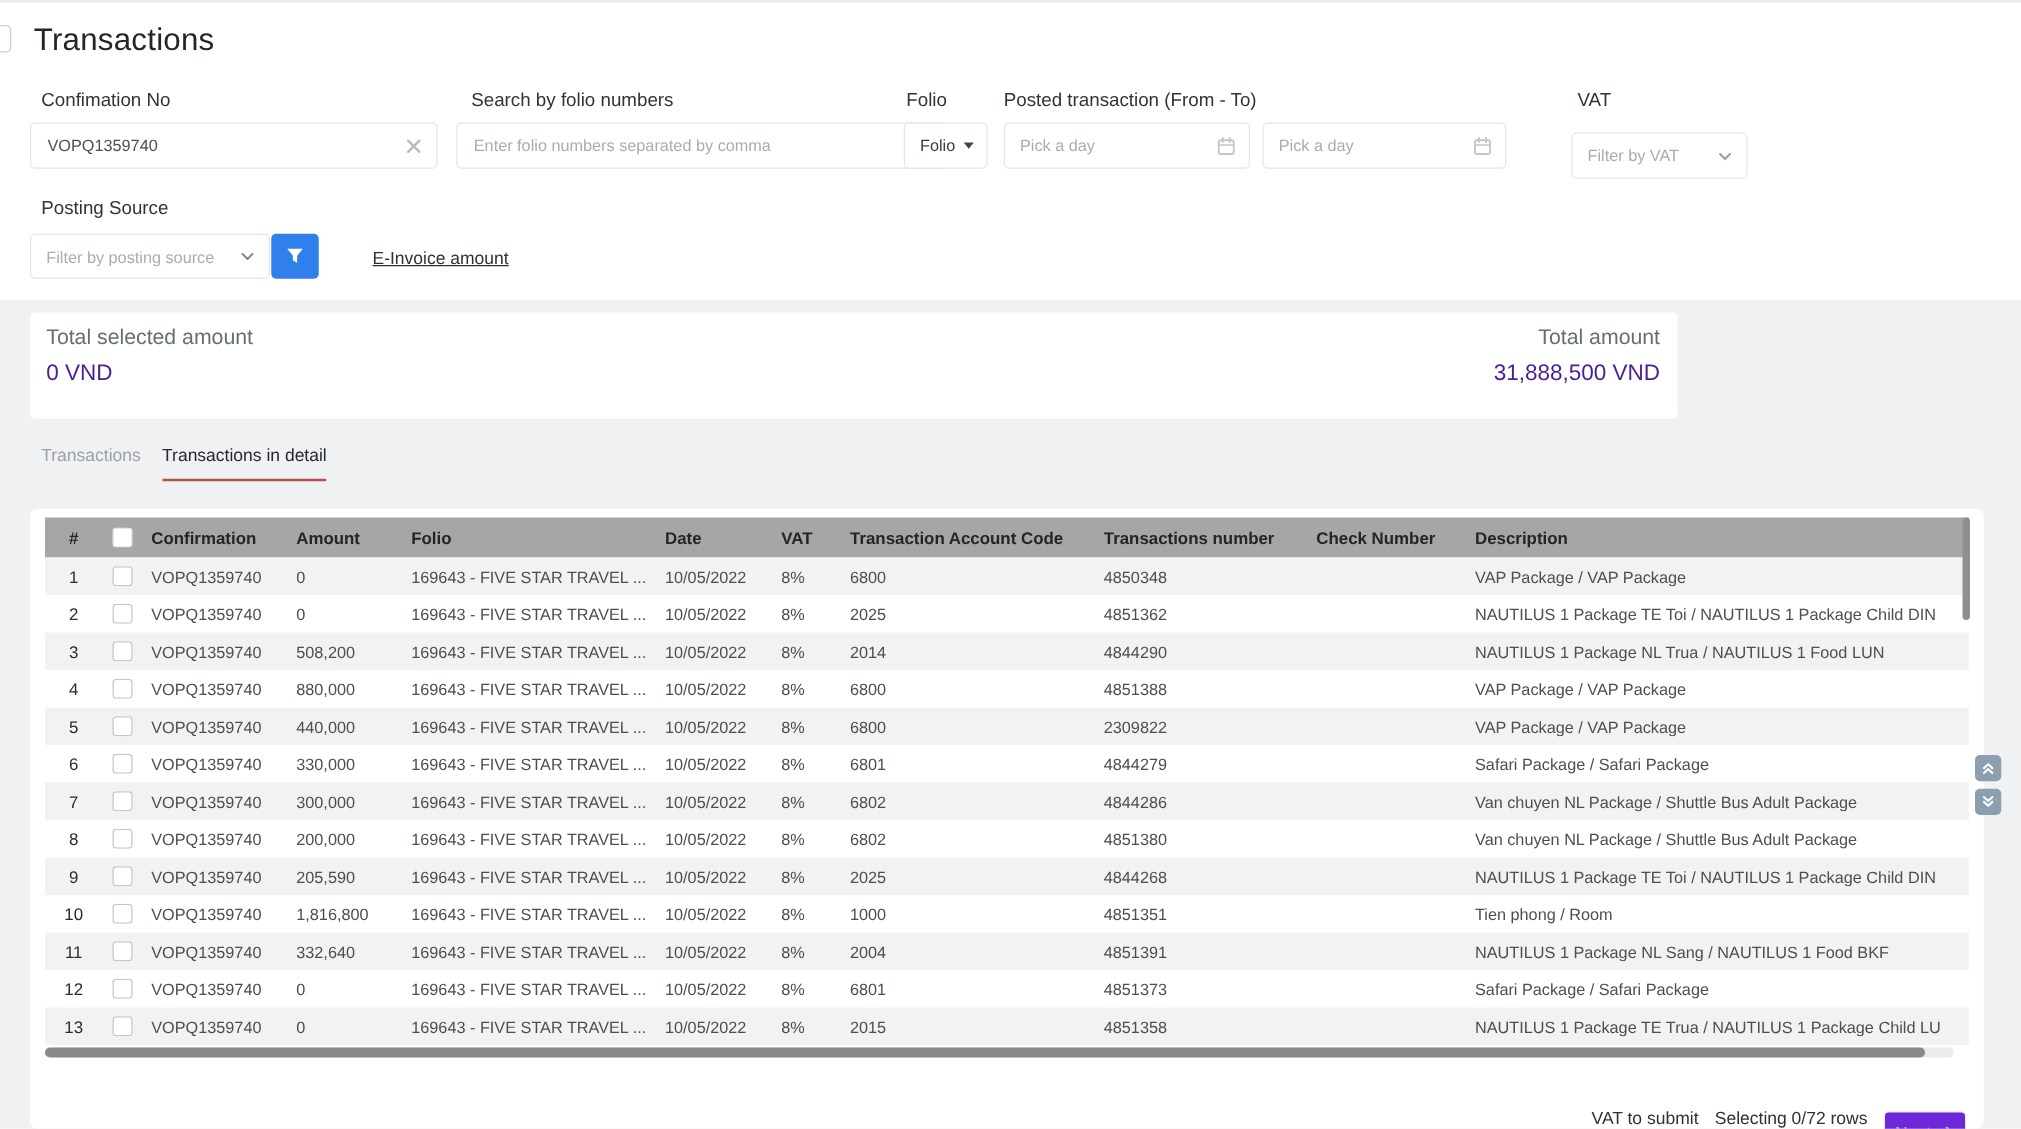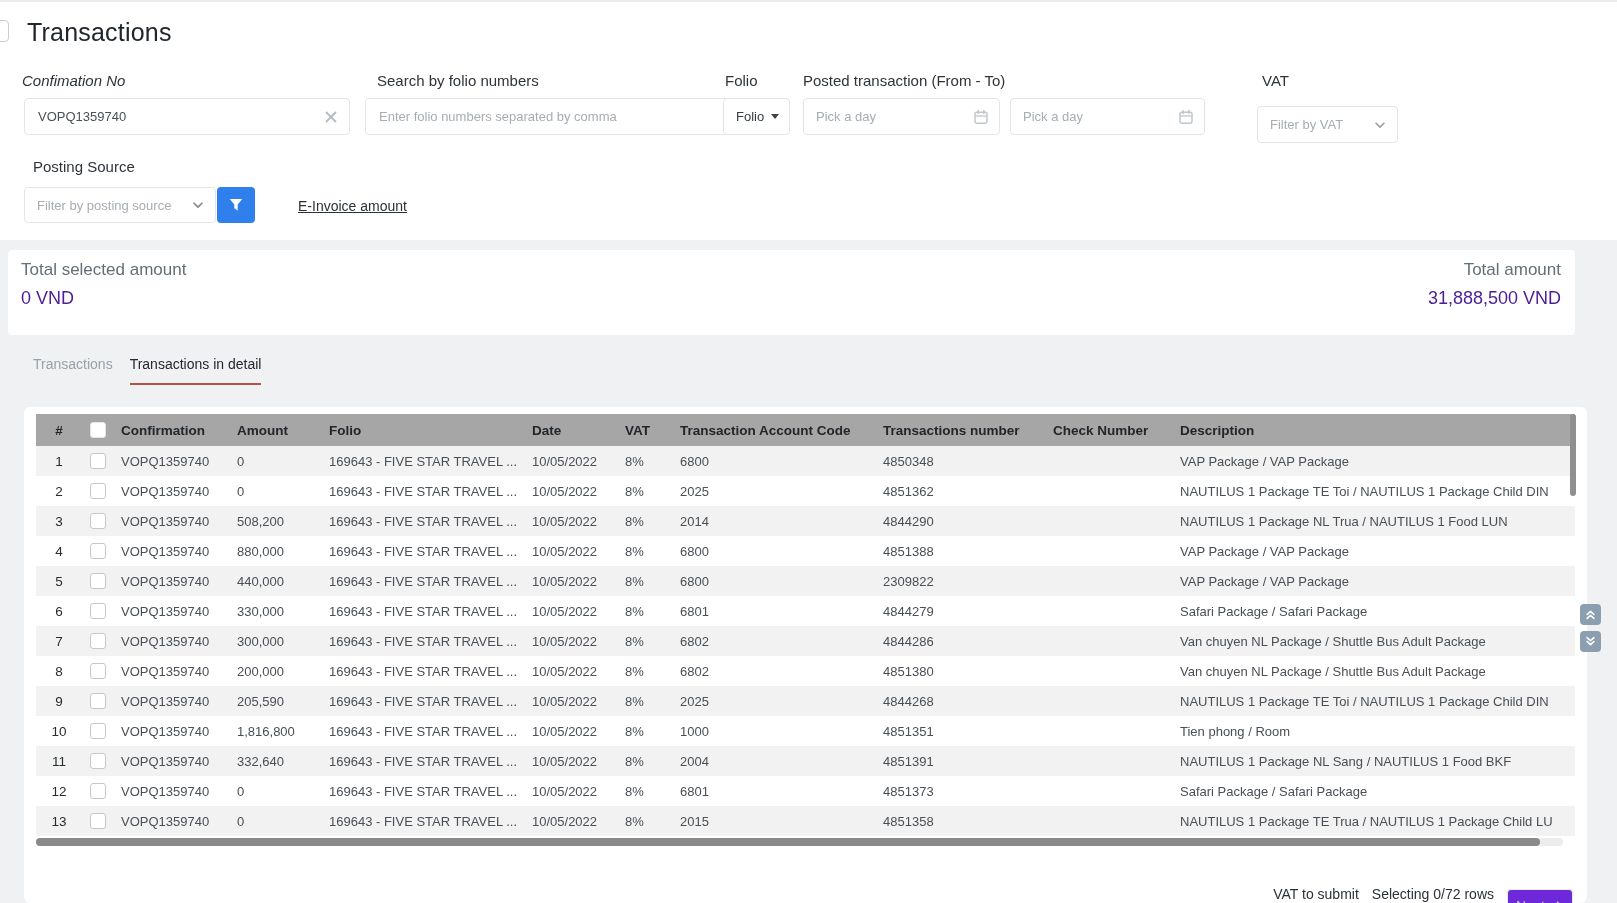--- a/index.html
+++ b/index.html
@@ -18,21 +18,21 @@
   .ph-text { font-size:13px; color:#a7adb3; padding-left:12px; flex:1; white-space:nowrap; overflow:hidden; }
   .val-text { font-size:13px; color:#363c42; padding-left:12px; flex:1; white-space:nowrap; }
   .box .icon-right { margin-right:10px; display:flex; align-items:center; flex-shrink:0; }
 
   .caret-solid { width:0; height:0; border-left:4px solid transparent; border-right:4px solid transparent; border-top:5px solid #3c434a; margin-right:10px; }
 
   .filter-btn { position:absolute; left:217px; top:185px; width:38px; height:36px; background:#2f80ed; border-radius:4px; display:flex; align-items:center; justify-content:center; cursor:pointer; }
   .einvoice { position:absolute; left:298px; top:196px; font-size:14px; color:#2b3138; text-decoration:underline; cursor:pointer; }
 
   
-  .totals-card { position:absolute; left:8px; top:250px; width:1567px; height:85px; background:#fff; border-radius:4px; }
+  .totals-card { position:absolute; left:24px; top:250px; width:1318px; height:85px; background:#fff; border-radius:4px; }
   .tc-left { position:absolute; left:13px; top:10px; }
   .tc-right { position:absolute; right:14px; top:10px; text-align:right; }
   .tc-label { font-size:17px; color:#646e78; margin-bottom:8px; }
   .tc-value { font-size:18px; color:#4c1d95; font-weight:500; }
 
   
   .tabs { position:absolute; left:33px; top:356px; display:flex; gap:17px; }
   .tab { font-size:14px; color:#9aa1a7; padding-bottom:11px; cursor:pointer; }
   .tab.active { color:#23282d; border-bottom:2px solid #b5504d; }
 
@@ -67,21 +67,21 @@
   .float-btn.up { top:604px; }
   .float-btn.down { top:631px; }
 </style>
 </head>
 <body>
 
 <div class="top-section">
   <div class="edge-toggle"></div>
   <div class="page-title">Transactions</div>
 
-  <div class="flabel" style="left:22px; top:70px;font-style:italic;">Confimation No</div>
+  <div class="flabel" style="left:33px; top:70px;">Confimation No</div>
   <div class="box" style="left:24px; top:96px; width:326px;">
     <input value="VOPQ1359740" style="">
     <span class="icon-right">
       <svg width="16" height="16" viewBox="0 0 16 16">
           <path d="M3.5 3.5 L12.5 12.5 M12.5 3.5 L3.5 12.5" stroke="#b4babf" stroke-width="1.8" stroke-linecap="round"></path>
         </svg>
     </span>
   </div>
 
   <div class="flabel" style="left:377px; top:70px;">Search by folio numbers</div>

